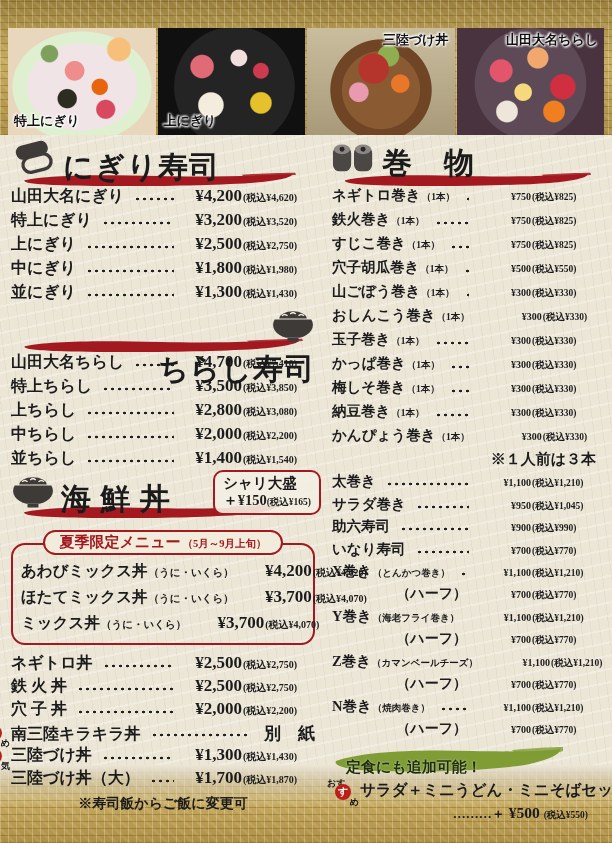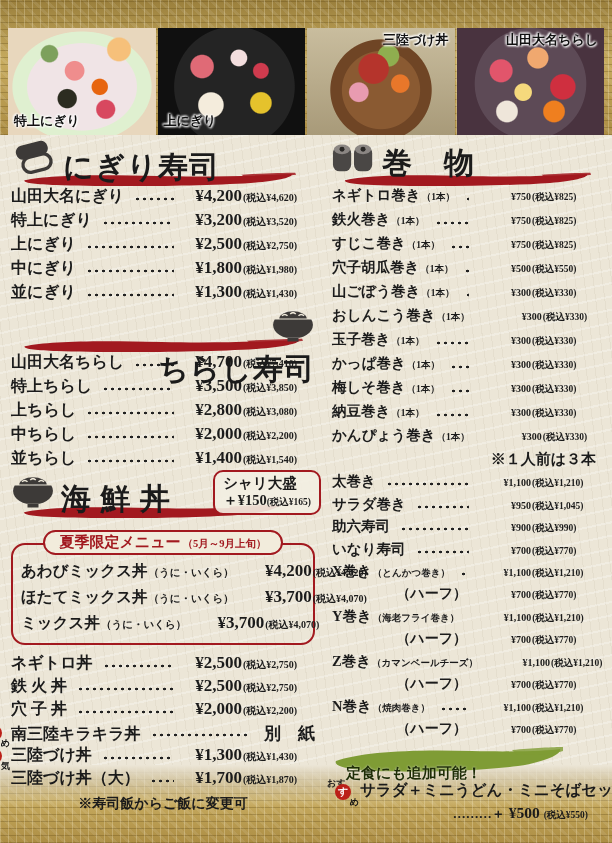--- a/index.html
+++ b/index.html
@@ -114,21 +114,21 @@
   .summer-box .iname{font-size:15.5px;}
   .kaisen-list{margin-top:8px;}
   .kaisen-list .row{height:23px;}
   .footnote{margin-top:4px;text-align:center;font-weight:bold;font-size:14px;}
   
   .maki-note{text-align:right;font-weight:bold;font-size:15px;height:22px;padding-right:2px;}
   
   .teishoku{position:relative;margin-top:4px;}
   .green-banner{position:relative;width:232px;height:28px;color:#7f9c35;}
   .green-banner svg{position:absolute;inset:0;width:100%;height:100%;}
-  .green-banner .gb-text{position:absolute;left:14px;top:18px;font-weight:bold;font-size:15px;color:#1e2d06;
+  .green-banner .gb-text{position:absolute;left:14px;top:12px;font-weight:bold;font-size:15px;color:#1e2d06;
     text-shadow:0 0 2px rgba(255,255,255,.7);white-space:nowrap;}
   .set-row{position:relative;margin-top:6px;padding-left:28px;height:24px;}
   .set-row .stamp{left:-2px;top:2px;}
   .set-name{font-weight:bold;font-size:15.5px;white-space:nowrap;}
   .set-line2{text-align:right;padding-right:10px;height:20px;}
   .set-line2 .pfx{font-weight:bold;font-size:13px;}
   .set-line2 .price2{font-weight:bold;font-size:15.5px;}
   .set-line2 .tax2{font-weight:bold;font-size:9.5px;}
 </style>
 </head>

